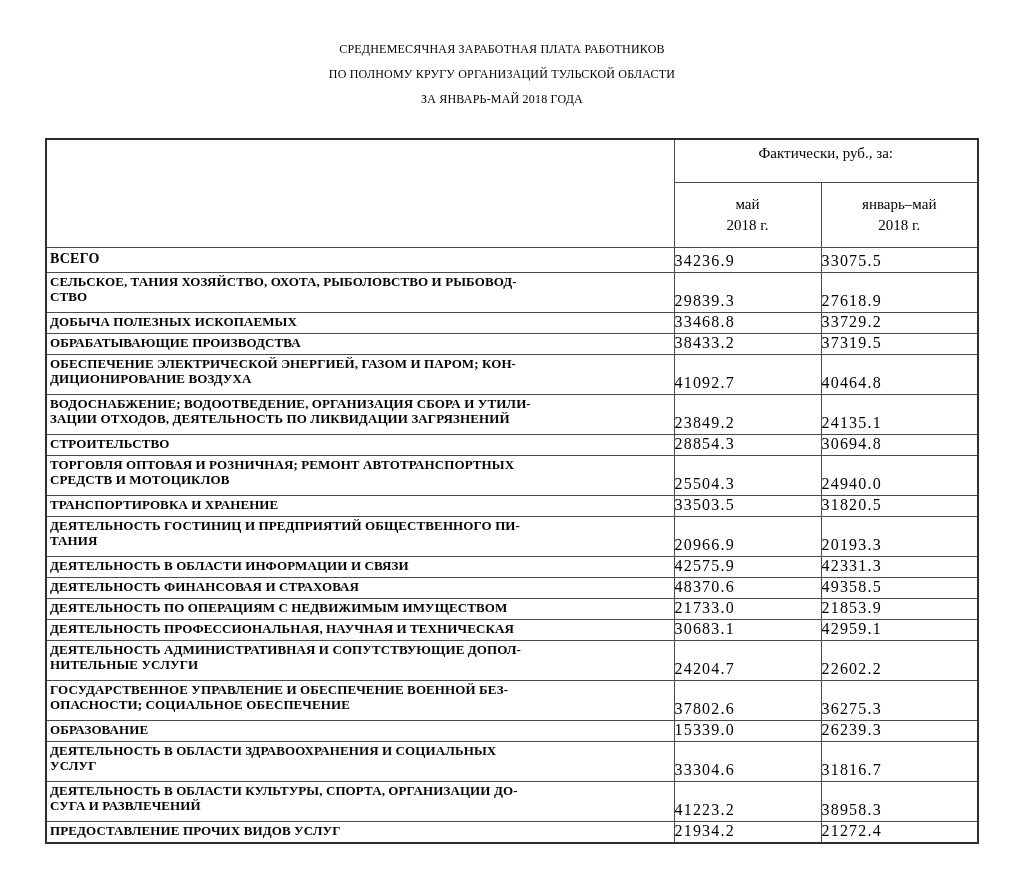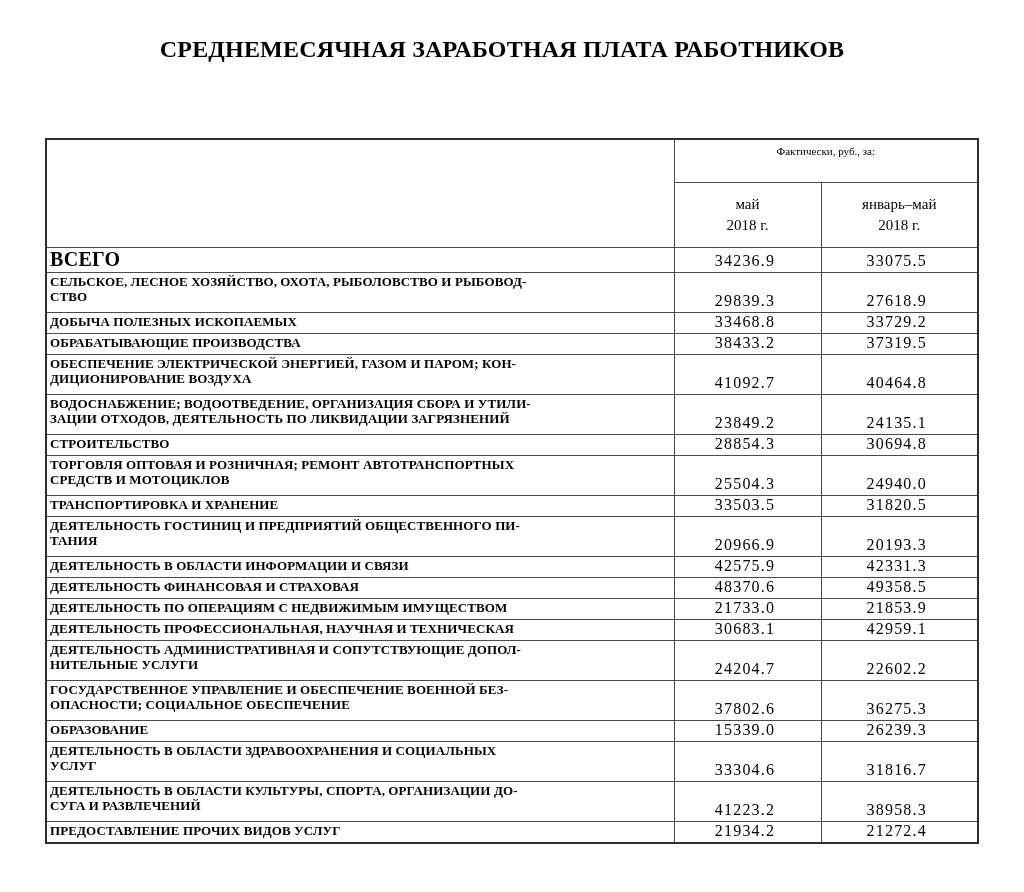--- a/index.html
+++ b/index.html
@@ -17,22 +17,22 @@
     width: 1024px;
     height: 892px;
     background: #ffffff;
   }
   .title-block {
     position: absolute;
     top: 37px;
     left: 0;
     width: 1004px;
     text-align: center;
-    font-weight: bold;
-    font-size: 24px;
+    font-weight: normal;
+    font-size: 12px;
     line-height: 25px;
     letter-spacing: 0.2px;
   }
   .table-wrap {
     position: absolute;
     left: 45px;
     top: 138px;
   }
   table.wage-table {
     border-collapse: collapse;
@@ -48,21 +48,21 @@
   col.c-may    { width: 147px; }
   col.c-janmay { width: 157px; }
 
   td.cell-corner {
     background: #ffffff;
   }
   td.cell-group {
     height: 36px;
     vertical-align: top;
     text-align: center;
-    font-size: 11px;
+    font-size: 15px;
     padding-top: 5px;
     font-weight: normal;
   }
   td.cell-sub {
     height: 62px;
     vertical-align: middle;
     text-align: center;
     font-size: 15px;
     line-height: 21px;
     white-space: pre-line;
@@ -72,44 +72,46 @@
     vertical-align: top;
     padding: 1px 4px 2px 3px;
     font-weight: bold;
     font-size: 13px;
     line-height: 15px;
     letter-spacing: 0.1px;
     white-space: pre-line;
   }
   td.cell-num {
     vertical-align: bottom;
-    text-align: center;
+    text-align: left;
     padding: 0 5px 3px 0;
     font-size: 16px;
     line-height: 17px;
     letter-spacing: 1.2px;
     font-weight: normal;
   }
   tr.row-single { height: 16px; }
   tr.row-double { height: 40px; }
   tr.row-total  { height: 25px; }
   tr.row-total td.cell-label {
-    font-size: 20px;
+    font-size: 14px;
     line-height: 18px;
     letter-spacing: 0.3px;
     padding-top: 2px;
   }
 </style>
 </head>
 <body>
 
 <div class="page">
 
   <div class="title-block">
     <div>СРЕДНЕМЕСЯЧНАЯ ЗАРАБОТНАЯ ПЛАТА РАБОТНИКОВ</div>
+    <div>ПО ПОЛНОМУ КРУГУ ОРГАНИЗАЦИЙ ТУЛЬСКОЙ ОБЛАСТИ</div>
+    <div>ЗА ЯНВАРЬ-МАЙ 2018 ГОДА</div>
   </div>
 
   <div class="table-wrap">
     <table class="wage-table">
       <colgroup>
         <col class="c-label">
         <col class="c-may">
         <col class="c-janmay">
       </colgroup>
       <thead>
@@ -124,21 +126,21 @@
 2018 г.</td>
         </tr>
       </thead>
       <tbody>
           <tr class="row-single row-total">
             <td class="cell-label">ВСЕГО</td>
             <td class="cell-num">34236.9</td>
             <td class="cell-num">33075.5</td>
           </tr>
           <tr class="row-double">
-            <td class="cell-label">СЕЛЬСКОЕ, ЛЕСНОЕ ХОЗЯЙСТВО, ОХОТА, РЫБОЛОВСТВО И РЫБОВОД-
+            <td class="cell-label">СЕЛЬСКОЕ, ТАНИЯ ХОЗЯЙСТВО, ОХОТА, РЫБОЛОВСТВО И РЫБОВОД-
 СТВО</td>
             <td class="cell-num">29839.3</td>
             <td class="cell-num">27618.9</td>
           </tr>
           <tr class="row-single">
             <td class="cell-label">ДОБЫЧА ПОЛЕЗНЫХ ИСКОПАЕМЫХ</td>
             <td class="cell-num">33468.8</td>
             <td class="cell-num">33729.2</td>
           </tr>
           <tr class="row-single">

